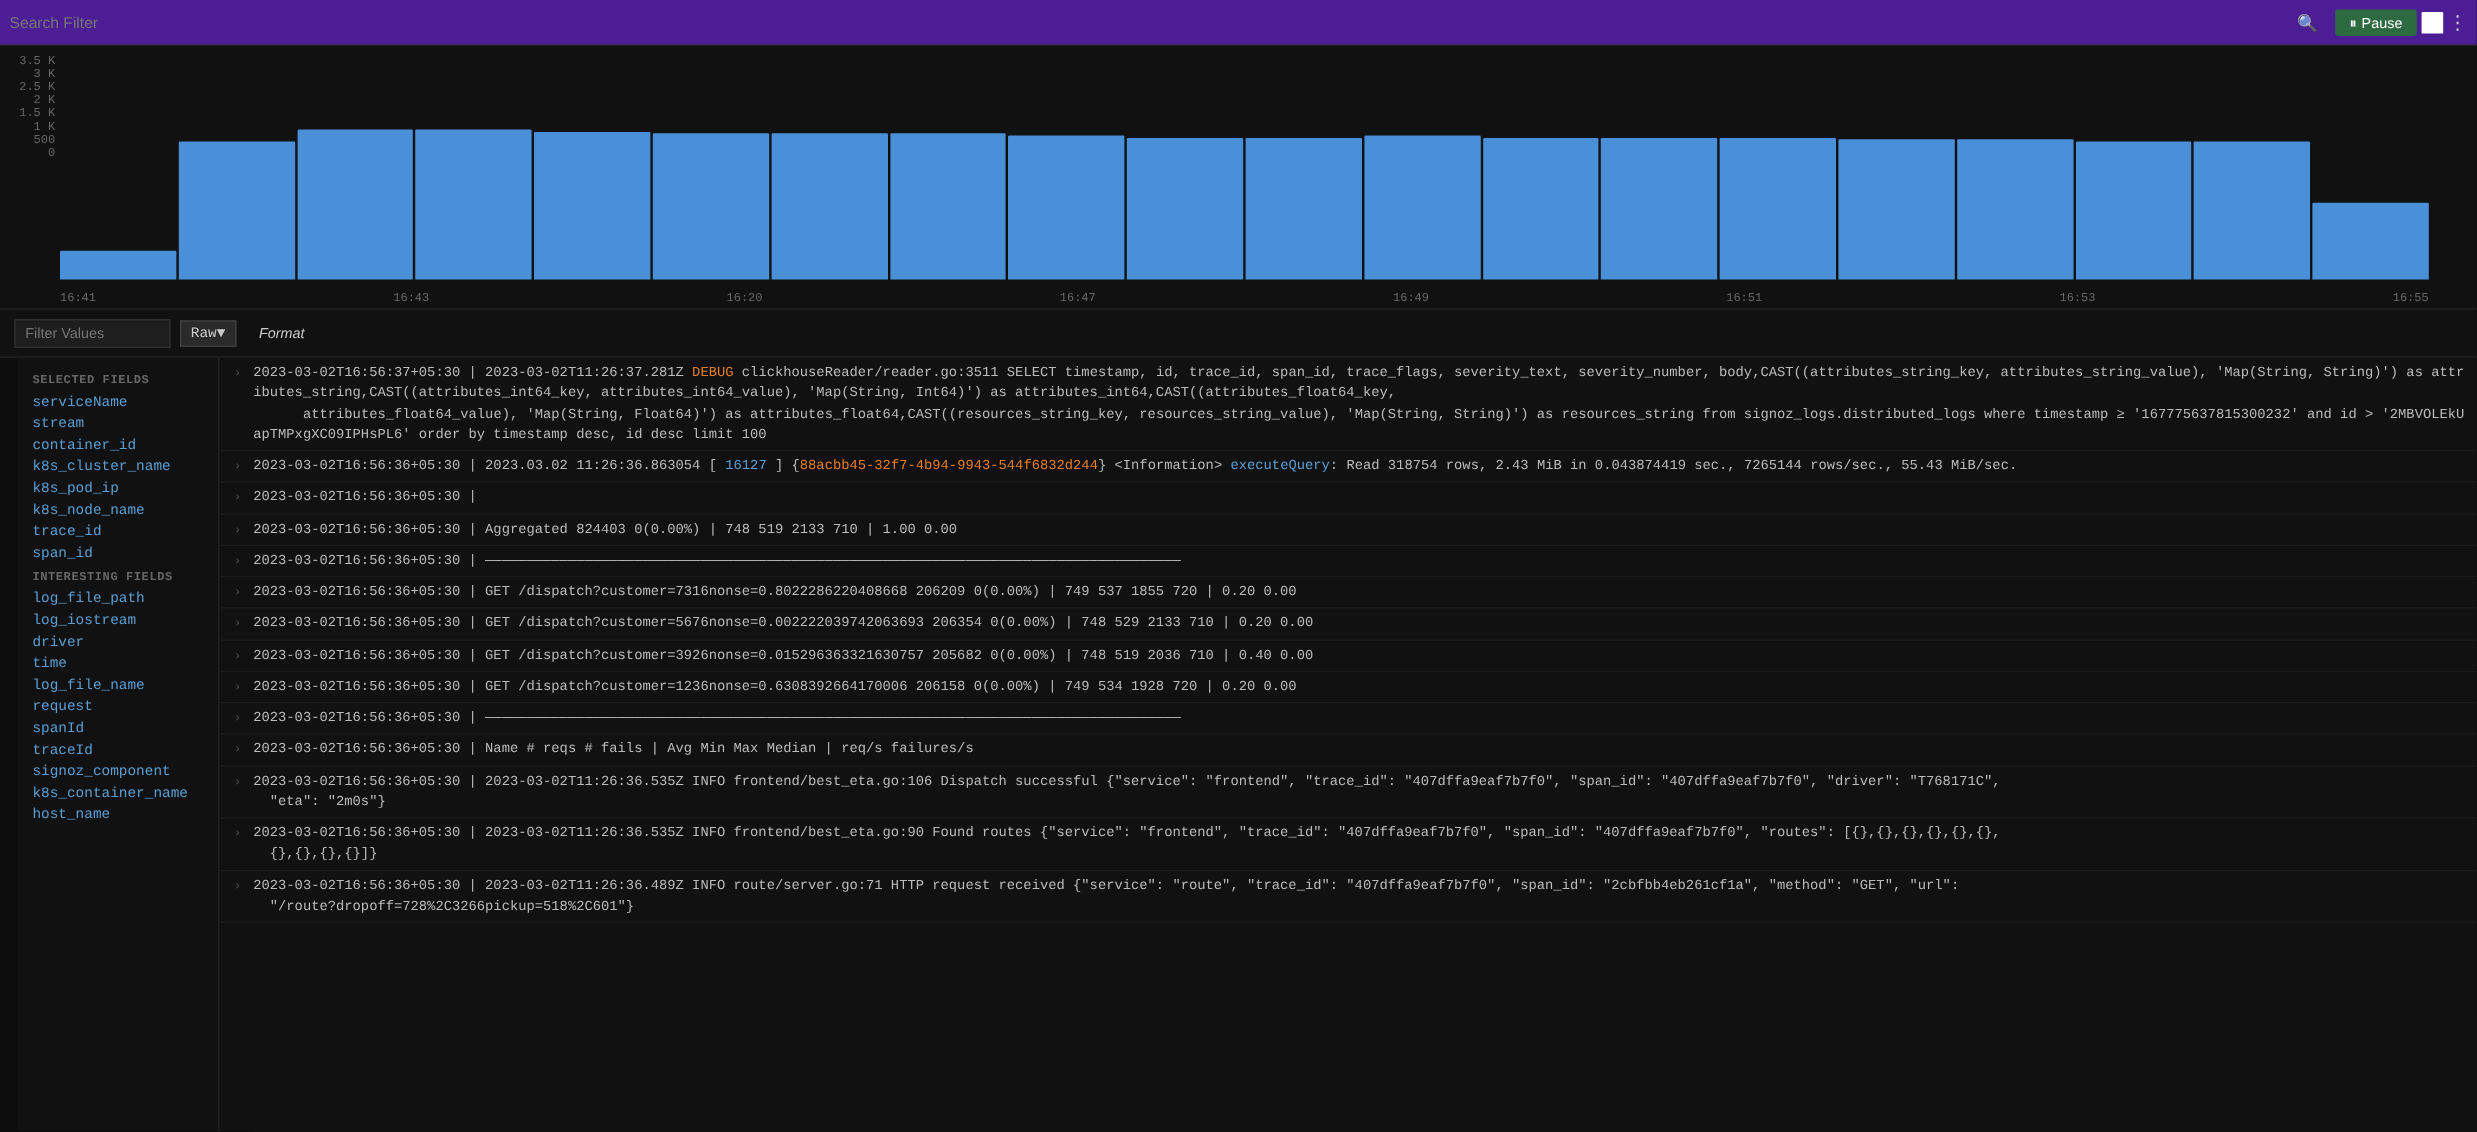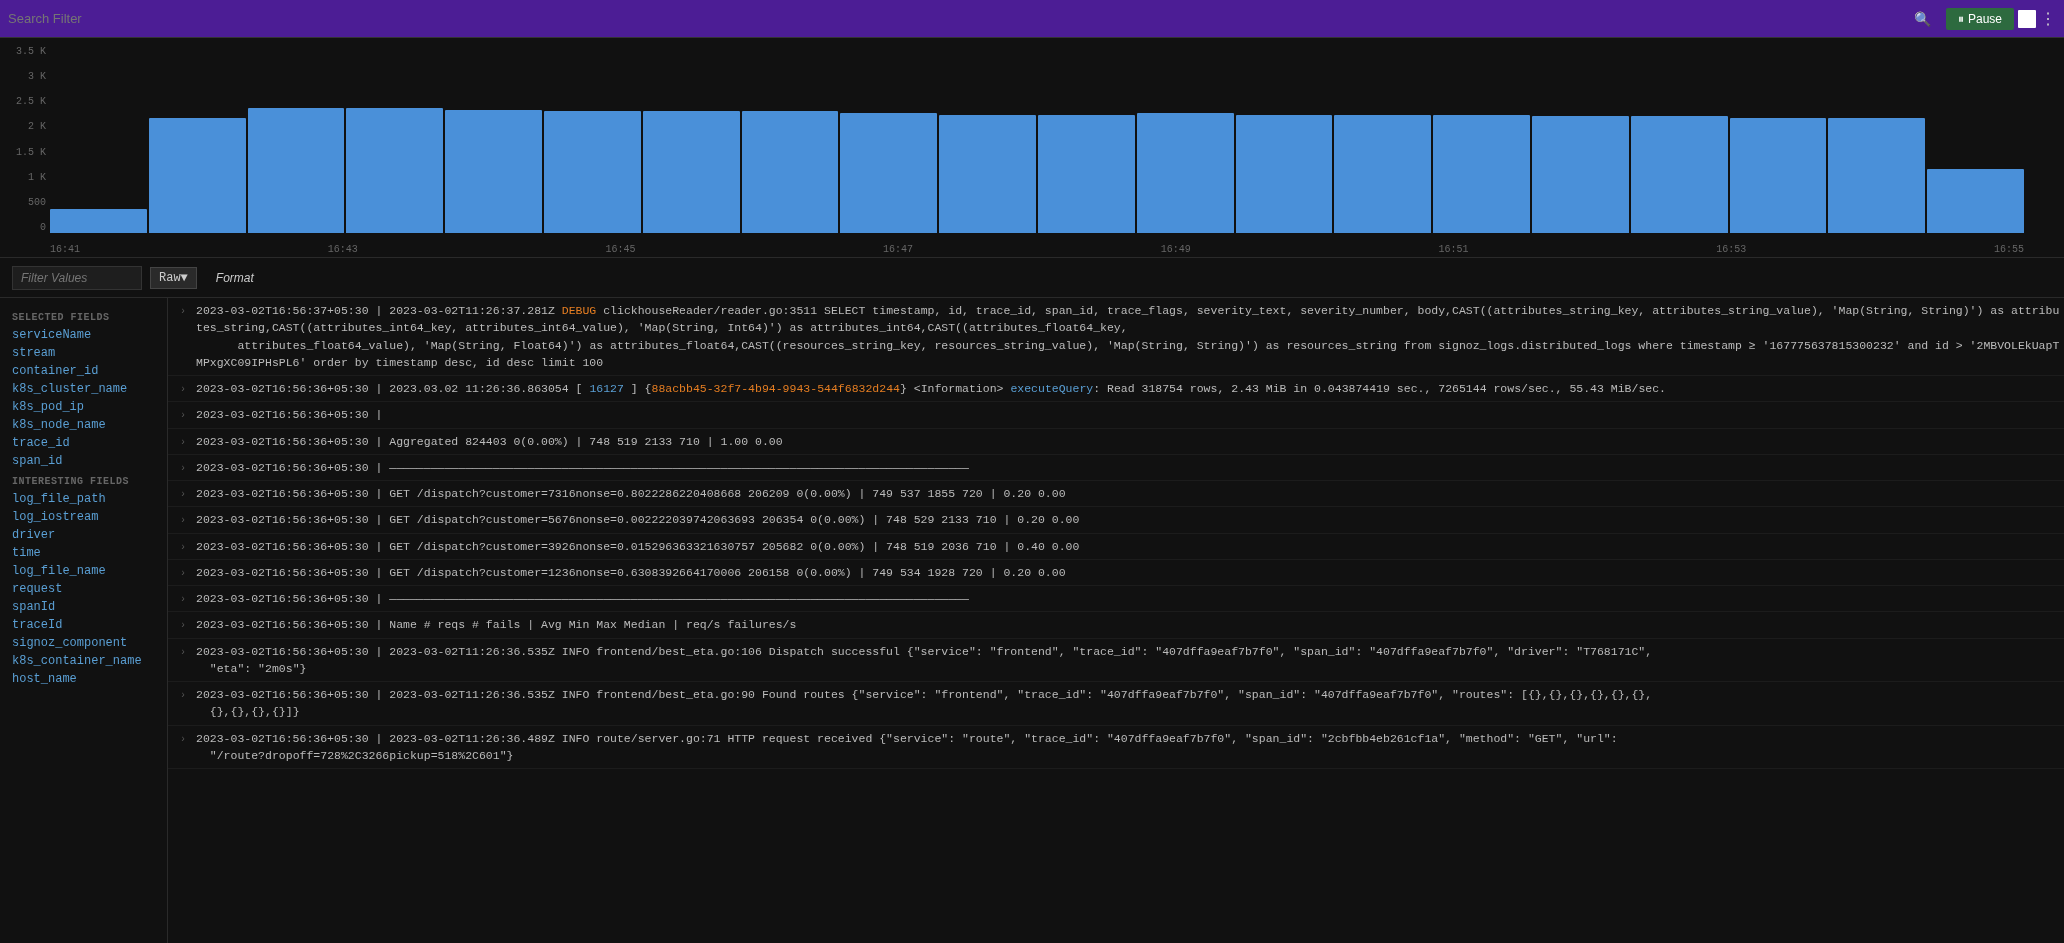--- a/index.html
+++ b/index.html
@@ -79,21 +79,20 @@
       padding: 8px 40px 24px 50px;
       border-bottom: 1px solid #2a2a2a;
     }
     .y-axis-labels {
       position: absolute;
       left: 8px;
       top: 8px;
       bottom: 24px;
       display: flex;
       flex-direction: column;
-      justify-content: space-between;
       color: #666;
       font-size: 10px;
       text-align: right;
       width: 38px;
     }
     .chart-bars-container {
       display: flex;
       align-items: flex-end;
       height: 100%;
       gap: 2px;
@@ -132,21 +131,20 @@
       height: 40px;
     }
     .filter-values-input {
       background: #1e1e1e;
       border: 1px solid #333;
       color: #888;
       padding: 4px 8px;
       font-size: 12px;
       width: 130px;
       outline: none;
-      font-style: italic;
     }
     .format-select {
       background: #2a2a2a;
       border: 1px solid #444;
       color: #ccc;
       padding: 3px 8px;
       font-size: 12px;
       cursor: pointer;
       display: flex;
       align-items: center;
@@ -160,20 +158,21 @@
       font-size: 12px;
       cursor: pointer;
       font-style: italic;
     }
 
     
     .main-content {
       display: flex;
       height: calc(943px - 38px - 220px - 40px);
       overflow: hidden;
+      margin-left: 15px;
     }
 
     
     .sidebar {
       width: 168px;
       background: #111;
       border-right: 1px solid #2a2a2a;
       overflow-y: auto;
       padding: 8px 0;
       flex-shrink: 0;
@@ -329,21 +328,21 @@
       <div class="bar-group">
         <div class="bar" style="height: 115.2px;"></div>
       </div>
       <div class="bar-group">
         <div class="bar" style="height: 64px;"></div>
       </div>
     </div>
   <div class="x-axis-labels">
     <span>16:41</span>
     <span>16:43</span>
-    <span>16:45</span>
+    <span>16:20</span>
     <span>16:47</span>
     <span>16:49</span>
     <span>16:51</span>
     <span>16:53</span>
     <span>16:55</span>
   </div>
 </div>
 
 <div class="filter-toolbar">
   <input class="filter-values-input" type="text" placeholder="Filter Values" style="">

